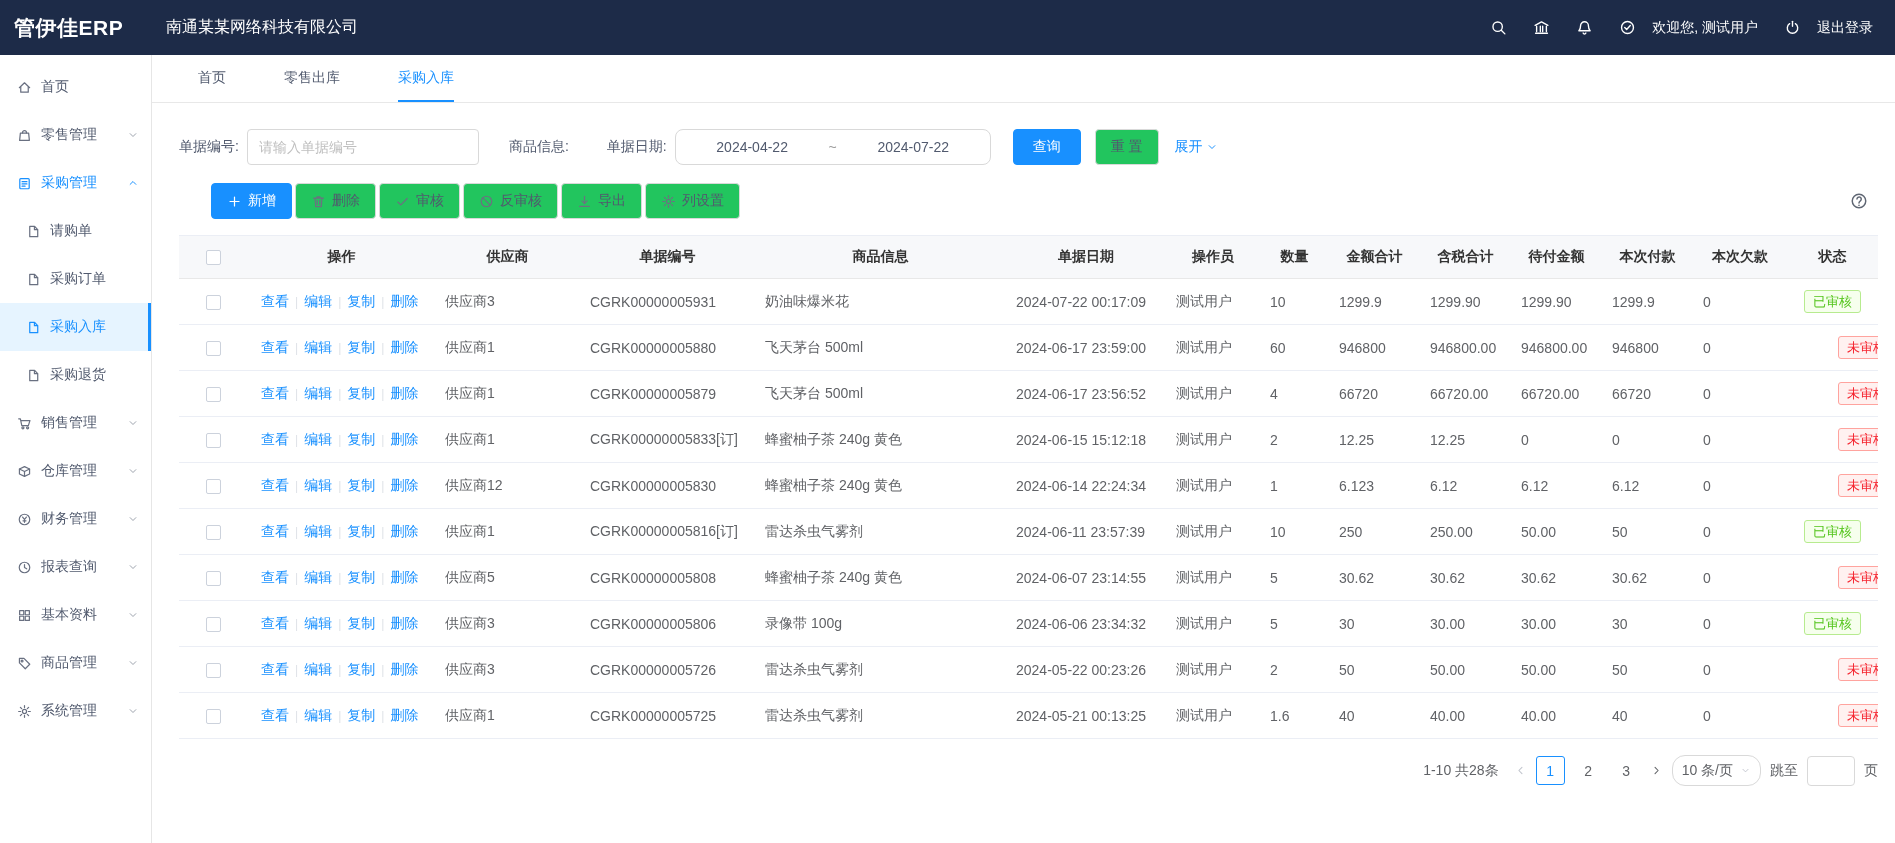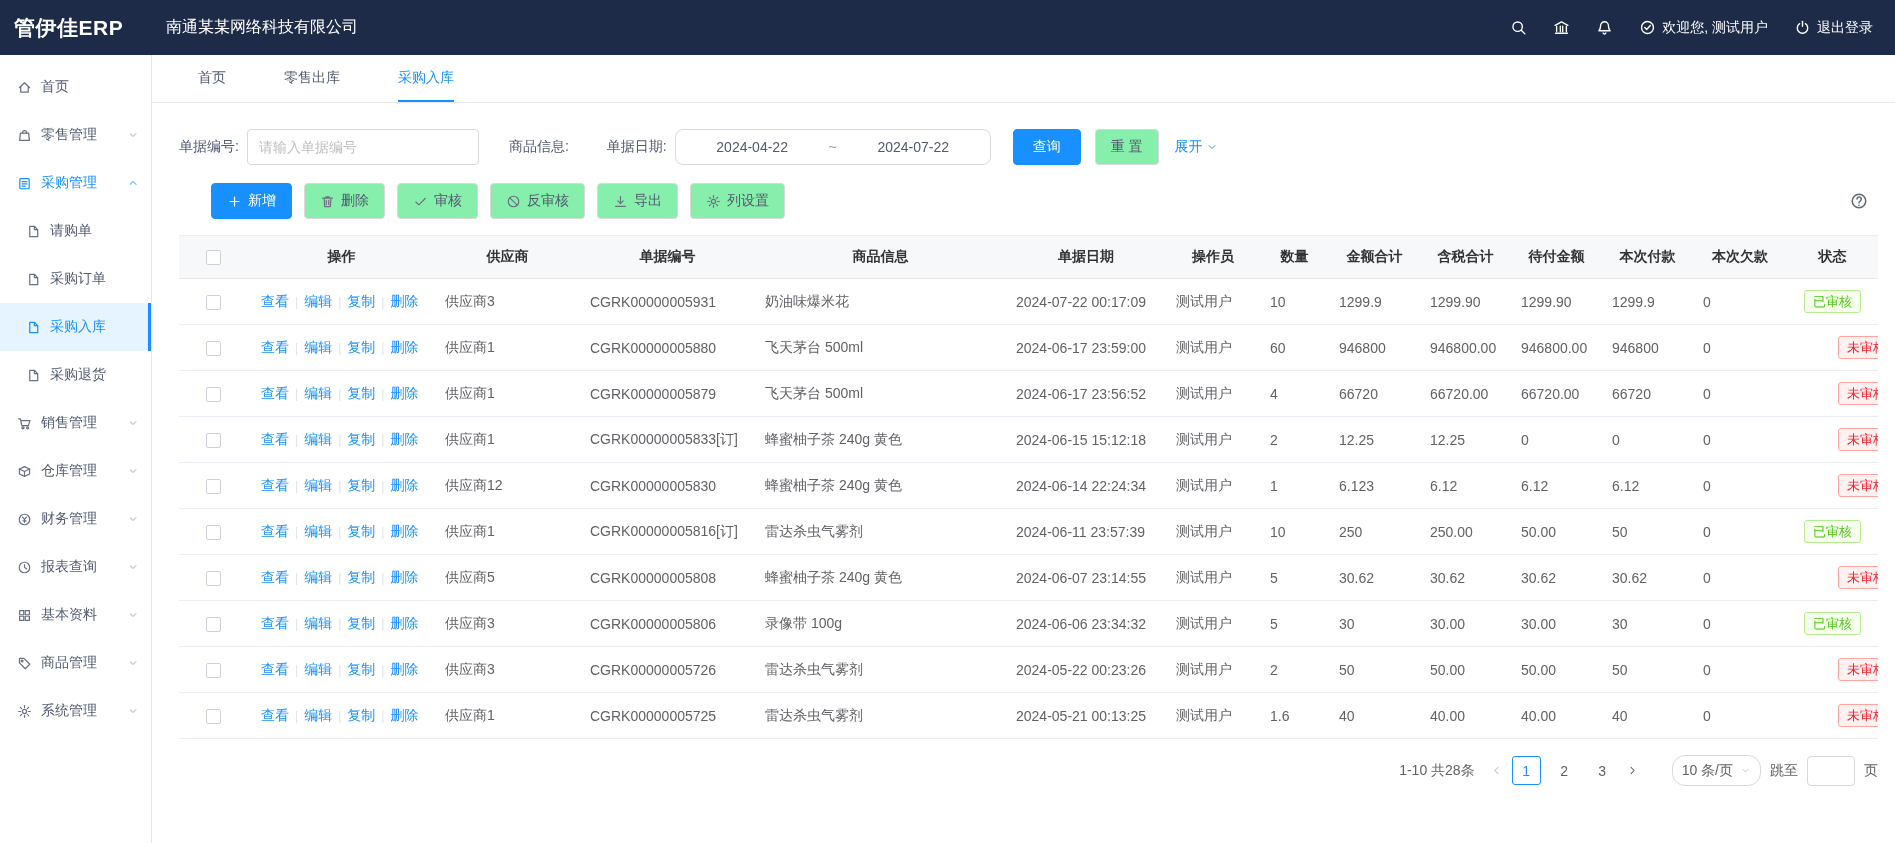--- a/index.html
+++ b/index.html
@@ -9,21 +9,21 @@
   .icn { display:inline-flex; align-items:center; justify-content:center; }
   .icn svg { width:15px; height:15px; display:block; }
 
   
   .app-header { height:55px; background:#1d2b48; display:flex; align-items:center; color:#fff; }
   .logo { width:152px; padding-left:14px; font-size:21px; font-weight:bold; letter-spacing:.5px; white-space:nowrap; }
   .company { margin-left:14px; font-size:16px; }
   .hdr-right { margin-left:auto; display:flex; align-items:center; gap:26px; padding-right:22px; font-size:14px; }
   .hdr-right .hicn { color:#fff; cursor:pointer; }
   .hicn svg { width:17px; height:17px; }
-  .hdr-item { display:flex; gap:6px; cursor:pointer; white-space:nowrap; }
+  .hdr-item { display:flex; gap:16px; cursor:pointer; white-space:nowrap; }
 
   
   .shell { display:flex; height:793px; }
   .sidebar { width:152px; border-right:1px solid #e6e6e6; background:#fff; padding-top:8px; flex:none; }
   .menu-item { height:48px; display:flex; align-items:center; gap:9px; padding:0 12px 0 17px; color:#515a6e; cursor:pointer; white-space:nowrap; }
   .menu-item .icn, .submenu-item .icn { color:#697081; }
   .menu-item .chev { margin-left:auto; color:#9aa0ab; }
   .chev svg { width:12px; height:12px; }
   .menu-item.parent-active, .menu-item.parent-active .icn { color:#1890ff; }
   .submenu-item { height:48px; display:flex; align-items:center; gap:9px; padding-left:26px; color:#515a6e; cursor:pointer; white-space:nowrap; }
@@ -43,30 +43,30 @@
   .filter-row { display:flex; align-items:center; margin-top:26px; }
   .flabel { white-space:nowrap; margin-right:8px; }
   .flabel.g { margin-left:30px; }
   .finput { height:36px; border:1px solid #d9d9d9; border-radius:4px; padding:0 11px; font-size:14px; color:#515a6e; outline:none; font-family:inherit; }
   .finput::placeholder { color:#bfbfbf; }
   .finput.bill { width:232px; }
   .finput.product { width:340px; }
   .daterange { width:316px; height:36px; border:1px solid #d9d9d9; border-radius:8px; display:flex; align-items:center; cursor:pointer; }
   .dval { flex:1; text-align:center; color:#515a6e; }
   .dsep { color:#999; }
-  .btn { height:36px; padding:0 15px; border:1px solid #d9d9d9; border-radius:4px; background:#86efac; font-size:14px; color:#515a6e; display:inline-flex; align-items:center; gap:6px; cursor:pointer; white-space:nowrap; font-family:inherit; }
+  .btn { height:36px; padding:0 15px; border:1px solid #d9d9d9; border-radius:4px; background:#22c55e; font-size:14px; color:#515a6e; display:inline-flex; align-items:center; gap:6px; cursor:pointer; white-space:nowrap; font-family:inherit; }
   .btn .icn { color:#6b7280; }
   .btn.primary { background:#1890ff; border-color:#1890ff; color:#fff; }
   .btn.primary .icn { color:#fff; }
   .btn.search { margin-left:22px; padding:0 19px; }
   .btn.reset { margin-left:14px; }
   .expand { margin-left:16px; color:#1890ff; display:inline-flex; align-items:center; gap:3px; cursor:pointer; }
   .expand .icn svg { width:12px; height:12px; }
 
-  .toolbar { display:flex; align-items:center; gap:12px; margin-top:18px;padding-left:32px; }
+  .toolbar { display:flex; align-items:center; gap:3px; margin-top:18px;padding-left:32px; }
   .help { margin-left:auto; color:#5f6673; cursor:pointer; }
   .help svg { width:18px; height:18px; }
 
   
   .tablewrap { margin-top:16px; }
   table { border-collapse:collapse; table-layout:fixed; width:1699px; font-size:14px; }
   thead th { background:#f7f8fa; height:42px; font-weight:bold; color:#333; border-top:1px solid #ebeef5; border-bottom:1px solid #e8e8e8; text-align:center; padding:12px 8px; white-space:nowrap; overflow:hidden; }
   tbody td { height:46px; border-bottom:1px solid #ebeef5; color:#606266; padding:0 10px; white-space:nowrap; overflow:hidden; text-overflow:ellipsis; text-align:left; }
   td.cb-col, th.cb-col { text-align:center; padding:0; }
   td.status-col { text-align:center; }
@@ -79,21 +79,21 @@
   .badge.no { color:#f5222d; border-color:#ffa39e; background:#fff1f0;margin-left:41px; }
 
   
   .pager { width:1699px; display:flex; justify-content:flex-end; align-items:center; gap:9px; margin-top:16px; color:#606266; }
   .ptotal { margin-right:6px; color:#606266; }
   .pnav { display:inline-flex; cursor:pointer; color:#606266; }
   .pnav.disabled { color:#c0c4cc; }
   .pnav svg { width:13px; height:13px; }
   .page-btn { min-width:29px; height:29px; display:inline-flex; align-items:center; justify-content:center; border-radius:3px; cursor:pointer; }
   .page-btn.current { border:1px solid #1890ff; color:#1890ff; }
-  .psize { height:31px; border:1px solid #d9d9d9; border-radius:13px; display:inline-flex; align-items:center; gap:7px; padding:0 9px; cursor:pointer; color:#606266;margin-left:24px; }
+  .psize { height:31px; border:1px solid #d9d9d9; border-radius:13px; display:inline-flex; align-items:center; gap:7px; padding:0 9px; cursor:pointer; color:#606266; }
   .psize .icn { color:#c0c4cc; }
   .psize svg { width:11px; height:11px; }
   .jump-input { width:48px; height:30px; border:1px solid #d9d9d9; border-radius:4px; outline:none; padding:0 6px; font-family:inherit; font-size:14px; }
 </style>
 </head>
 <body>
 
 <header class="app-header">
   <div class="logo">管伊佳ERP</div>
   <div class="company">南通某某网络科技有限公司</div>

